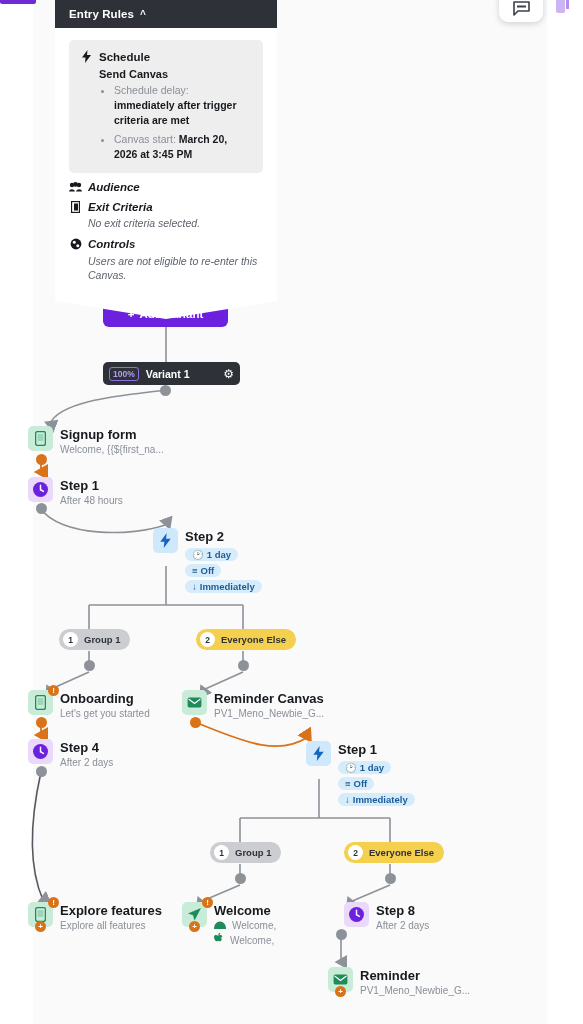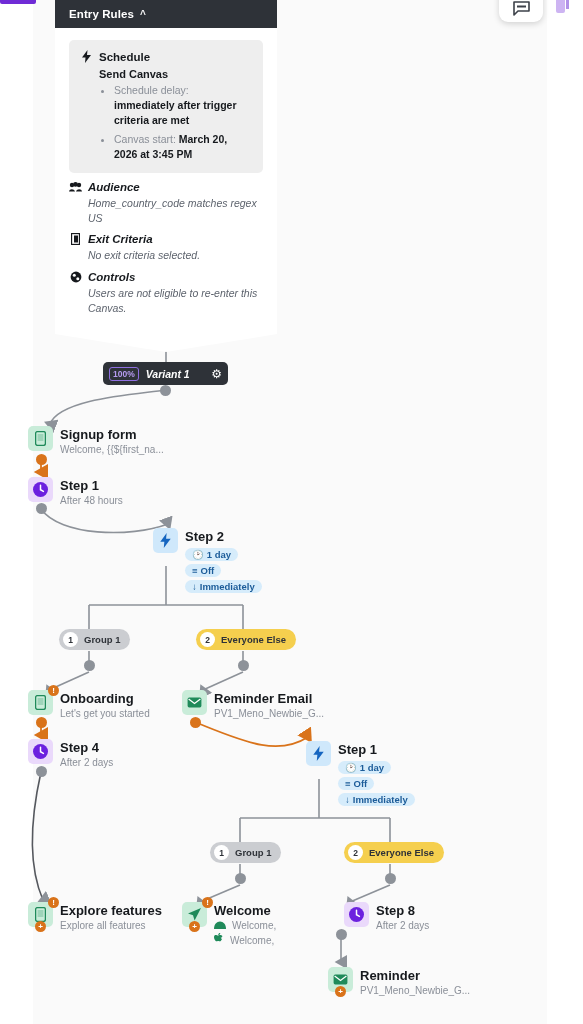--- a/index.html
+++ b/index.html
@@ -84,29 +84,29 @@
 
   
   .add-variant {
     position: absolute; left: 103px; top: 300px; width: 125px; height: 27px;
     background: #6c21df; color: #fff; border: none; border-radius: 6px;
     font-size: 11.5px; font-weight: bold; cursor: pointer;
     display: flex; align-items: center; justify-content: center; gap: 5px;
     z-index: 18; font-family: "Liberation Sans", sans-serif;
   }
   .variant-pill {
-    position: absolute; left: 103px; top: 362px; width: 125px; height: 23px;
+    position: absolute; left: 103px; top: 362px; width: 137px; height: 23px;
     background: #2e3238; border-radius: 5px; z-index: 18;
     display: flex; align-items: center; padding: 0 6px; gap: 7px;
   }
   .variant-pct {
     border: 1px solid #8f6fe0; border-radius: 3px; color: #b69bf0;
     font-size: 8.5px; font-weight: bold; padding: 1px 3px;
   }
-  .variant-name { color: #fff; font-size: 10.5px; font-weight: bold; flex: 1; font-style: italic; }
+  .variant-name { color: #fff; font-size: 10.5px; font-weight: bold; flex: 1; }
   .gear { color: #fff; font-size: 12px; }
 
   
   .node { position: absolute; z-index: 15; display: flex; align-items: flex-start; gap: 7px; }
   .node-icon {
     width: 25px; height: 25px; border-radius: 5px; flex: 0 0 25px;
     display: flex; align-items: center; justify-content: center; position: relative;
   }
   .ic-green { background: #c9ecd9; }
   .ic-purple { background: #ead9fb; }
@@ -257,21 +257,20 @@
             <svg width="13" height="10" viewBox="0 0 13 10">
               <circle cx="3" cy="3" r="2.2" fill="#16191d"></circle>
                 <circle cx="10" cy="3" r="2.2" fill="#16191d"></circle>
               <circle cx="6.5" cy="2.4" r="2.4" fill="#16191d"></circle>
               <path d="M0 9.5 C0.5 6.5 5 6.5 6 9.5 Z" fill="#16191d"></path>
               <path d="M7 9.5 C8 6.5 12.5 6.5 13 9.5 Z" fill="#16191d"></path>
             </svg>
           </span>
           <span>Audience</span>
         </div>
-        <div class="sec-text">Home_country_code matches regex US</div>
       </div>
 
       <div class="sec-block">
         <div class="sec-title">
           <span class="ico">
             <svg width="9" height="12" viewBox="0 0 9 12">
               <rect x="0.5" y="0.5" width="8" height="11" fill="none" stroke="#16191d" stroke-width="1.3"></rect>
               <rect x="3" y="2.5" width="4" height="7" fill="#16191d"></rect>
             </svg>
           </span>
@@ -391,21 +390,21 @@
   <div class="dot-orange" style="left:36px; top:717px;"></div>
 
   <div class="node" style="left:182px; top:690px;">
     <div class="node-icon ic-green">
       <svg width="15" height="11" viewBox="0 0 15 11">
         <rect x="0.6" y="0.6" width="13.8" height="9.8" rx="1.6" fill="#1f8a5a"></rect>
         <path d="M1.6 2 L7.5 6.4 L13.4 2" fill="none" stroke="#fff" stroke-width="1.3"></path>
       </svg>
     </div>
     <div class="node-text">
-      <div class="node-title">Reminder Email</div>
+      <div class="node-title">Reminder Canvas</div>
       <div class="node-sub">PV1_Meno_Newbie_G...</div>
     </div>
   </div>
   <div class="dot-orange" style="left:190px; top:717px;"></div>
 
   <div class="node" style="left:28px; top:739px;">
     <div class="node-icon ic-purple">
       <svg width="17" height="17" viewBox="0 0 17 17">
         <circle cx="8.5" cy="8.5" r="7.5" fill="#6c21df"></circle>
         <path d="M8.5 4.2 V8.7 L11.4 10.4" fill="none" stroke="#fff" stroke-width="1.5" stroke-linecap="round"></path>

